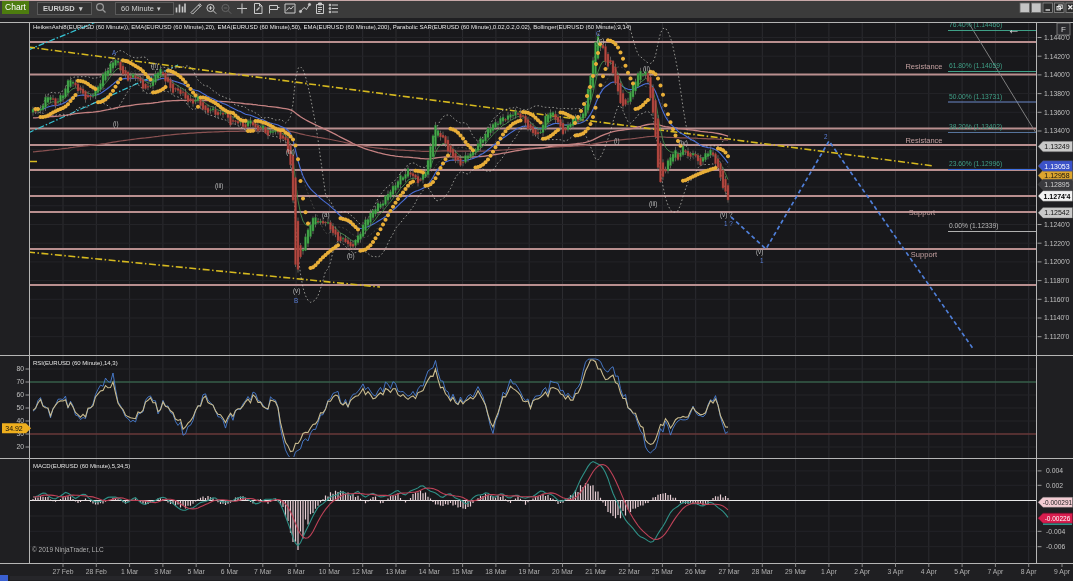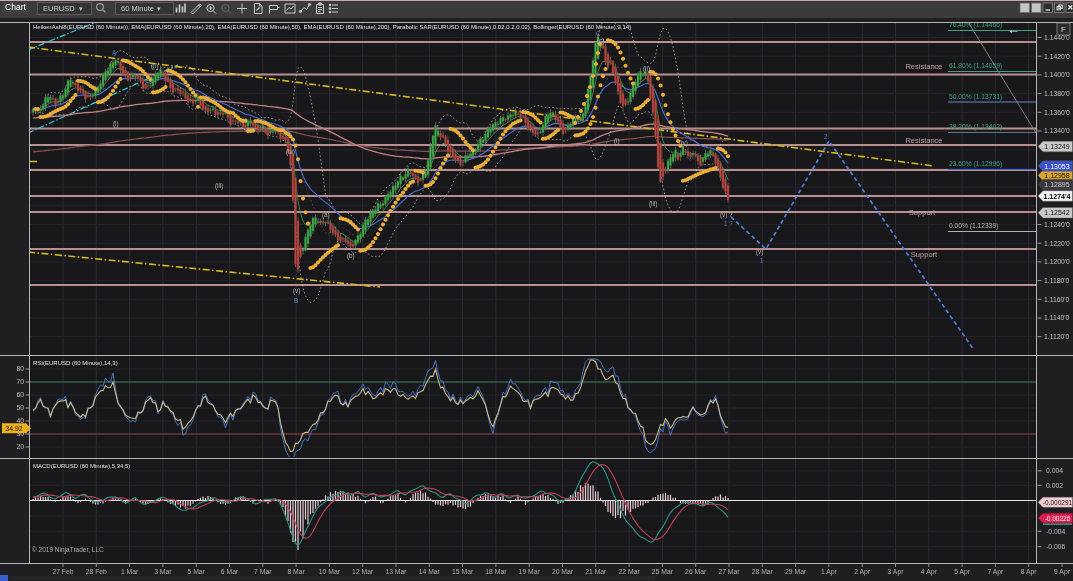--- a/index.html
+++ b/index.html
@@ -1,16 +1,16 @@
 <!DOCTYPE html>
 <html><head><meta charset="utf-8"><style>
 html,body{margin:0;padding:0;width:1073px;height:581px;background:#1f1f22;overflow:hidden;
 font-family:"Liberation Sans",sans-serif;}
 #bar{position:absolute;left:0;top:0;width:1073px;height:17px;background:#3b3b3b;border-top:1px solid #c8a8a8;}
-#tab{position:absolute;left:2px;top:1px;width:27px;height:13px;background:#404040;color:#fff;
+#tab{position:absolute;left:2px;top:1px;width:27px;height:13px;background:#4d7c0f;color:#fff;
 font-size:8.5px;text-align:center;line-height:13px;}
 .combo{position:absolute;top:2px;height:11px;background:#333;border:1px solid #5a5a5a;color:#cfcfcf;
 font-size:7.5px;line-height:11px;padding-left:5px;}
 .carr{position:absolute;top:0px;font-size:7px;color:#ccc;}
 svg{position:absolute;left:0;top:0;}
 .ax{fill:#c0c0c0;font-size:6.8px;}
 .dt{fill:#b0b0b0;font-size:6.8px;}
 .wg{fill:#b8b8b8;font-size:6.3px;}
 .wb{fill:#5a7fd8;font-size:6.3px;}
 .sr{fill:#c3a0a0;font-size:7.5px;}
@@ -234,21 +234,21 @@
     <text x="1062.0" y="574" text-anchor="middle" class="dt">9 Apr</text>
     <path d="M1062.0 563.5v3.5" stroke="#888" stroke-width="1"></path>
 <rect x="1057" y="23" width="13" height="12" fill="#2a2a2e" stroke="#8a8a8a" stroke-width="0.8"></rect>
 <text x="1063.5" y="32" text-anchor="middle" fill="#d8d8d8" font-size="8">F</text>
 <text x="1007" y="33.5" fill="#e2e2e2" font-size="13">←</text>
 <rect x="0" y="575" width="8" height="6" fill="#3a5fd0"></rect>
 <rect x="10" y="576" width="645" height="4" fill="#26262a"></rect>
 </svg>
 <div id="bar"></div>
 <div id="tab">Chart</div>
-<div class="combo" style="left:37px;width:48px;">EURUSD<span class="carr" style="left:41px;">▾</span></div>
+<div class="combo" style="left:37px;width:48px;font-weight:bold;">EURUSD<span class="carr" style="left:41px;">▾</span></div>
 <svg style="left:95px;top:2px;" width="12" height="12">
     <circle cx="5" cy="5" r="3.4" fill="none" stroke="#999" stroke-width="1.2"></circle>
     <path d="M7.5 7.5L10.5 10.5" stroke="#999" stroke-width="1.2"></path>
   </svg>
 <div class="combo" style="left:115px;width:52px;">60 Minute<span class="carr" style="left:41px;">▾</span></div>
 <svg style="left:0;top:0;" width="1073" height="17">
     <g transform="translate(180,8.5)" stroke="#c9c9c9" fill="none" stroke-width="1">
       <path d="M-3.5 4V-1M-0.5 4V-4M2.5 4V-2M5 4V-5" stroke-width="1.6"></path>
     </g>
     <g transform="translate(195,8.5)" stroke="#c9c9c9" fill="none" stroke-width="1">

